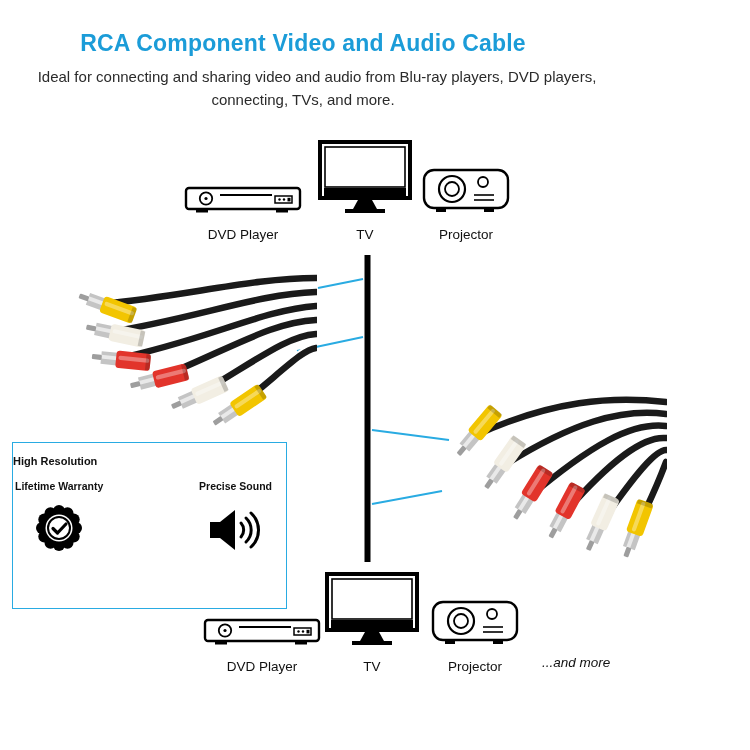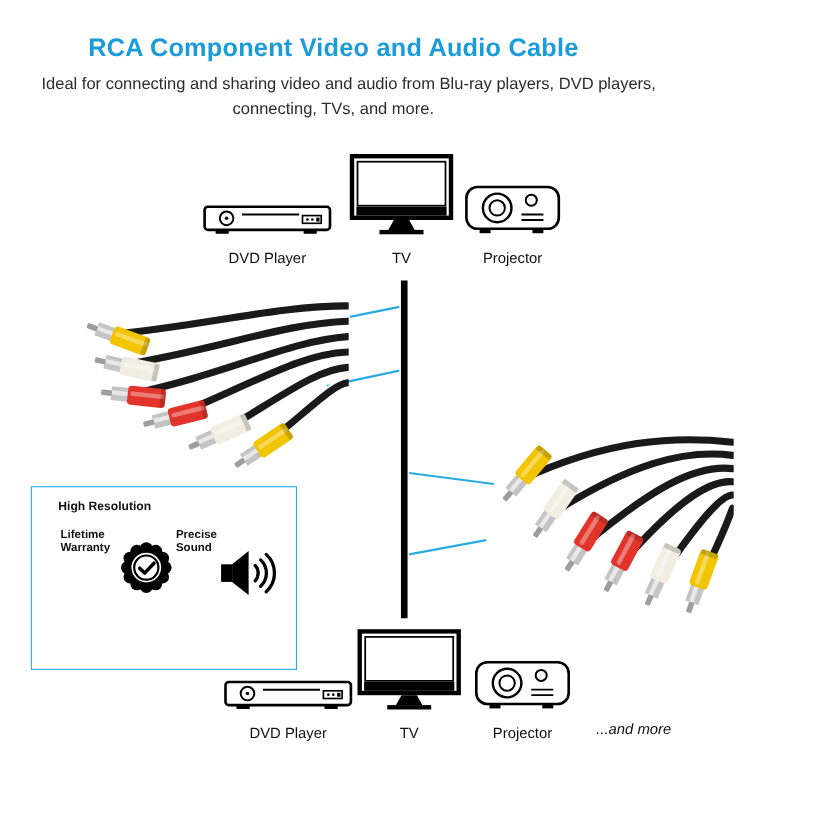--- a/index.html
+++ b/index.html
@@ -29,28 +29,28 @@
   .overlay { position:absolute; left:0; top:0; pointer-events:none; }
 
   
   .cable-left  { position:absolute; left:72px;  top:262px; }
   .cable-right { position:absolute; left:432px; top:396px; }
   .cable-halo { stroke:#ffffff; stroke-width:10.5; fill:none; }
   .cable      { stroke:#1a1a1a; stroke-width:6.5;  fill:none; stroke-linecap:round; }
 
   
   .feature-box {
-    position:absolute; left:28px; top:442px; width:242px; height:167px;
+    position:absolute; left:12px; top:442px; width:275px; height:167px;
     border:1.5px solid #29abe2; background:#fff; box-sizing:border-box;
-    padding:12px 12px 0 24px;
+    padding:12px 12px 0 0;
   }
   .fb-small { font-size:11px; font-weight:700; color:#111; }
   .fb-fullhd { margin-top:9px; font-size:28px; font-weight:800; letter-spacing:-1px; color:#101010; }
   .fb-row { display:flex; justify-content:space-between; margin-top:13px; padding:0 2px; }
-  .fb-col { display:flex; flex-direction:row; align-items:center; }
+  .fb-col { display:flex; flex-direction:column; align-items:center; }
   .fb-col .fb-small { font-size:10.5px; align-self:flex-start; }
   .fb-col .ic { margin-top:8px; }
   .fb-col .ic.speaker { margin-top:15px; }
 
   svg { display:block; }
 </style>
 </head>
 <body>
 
 <div class="stage">

